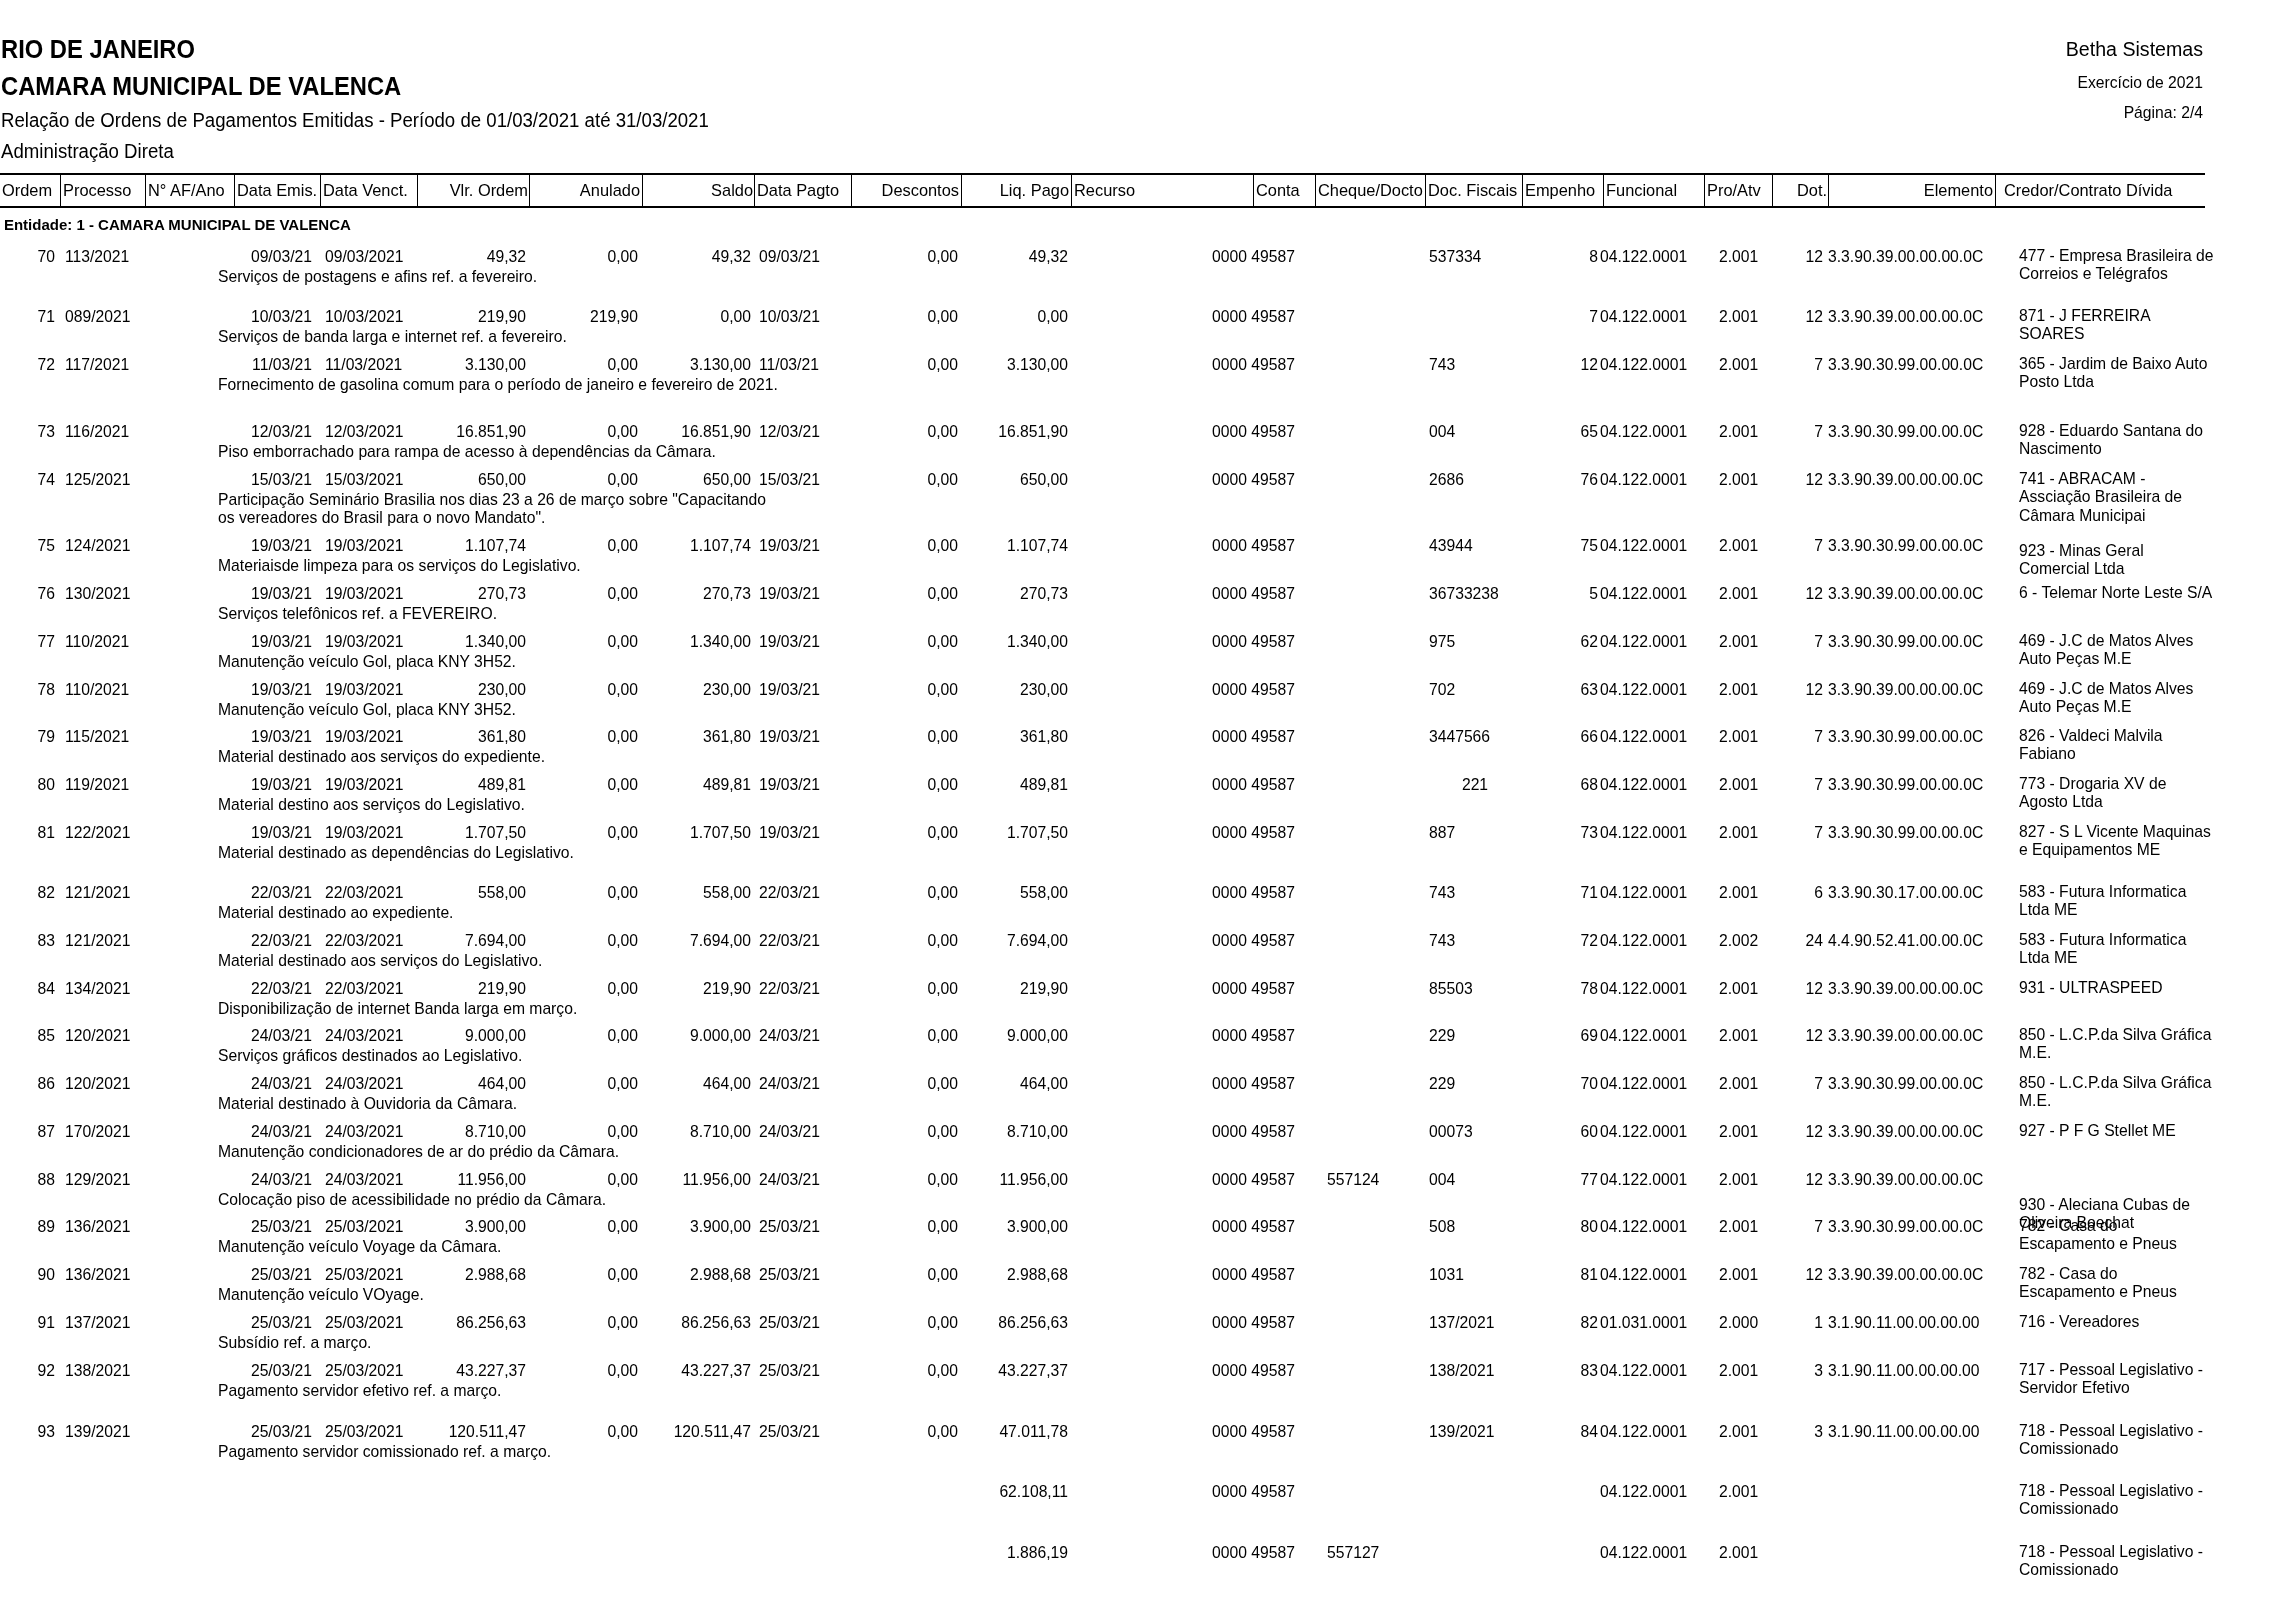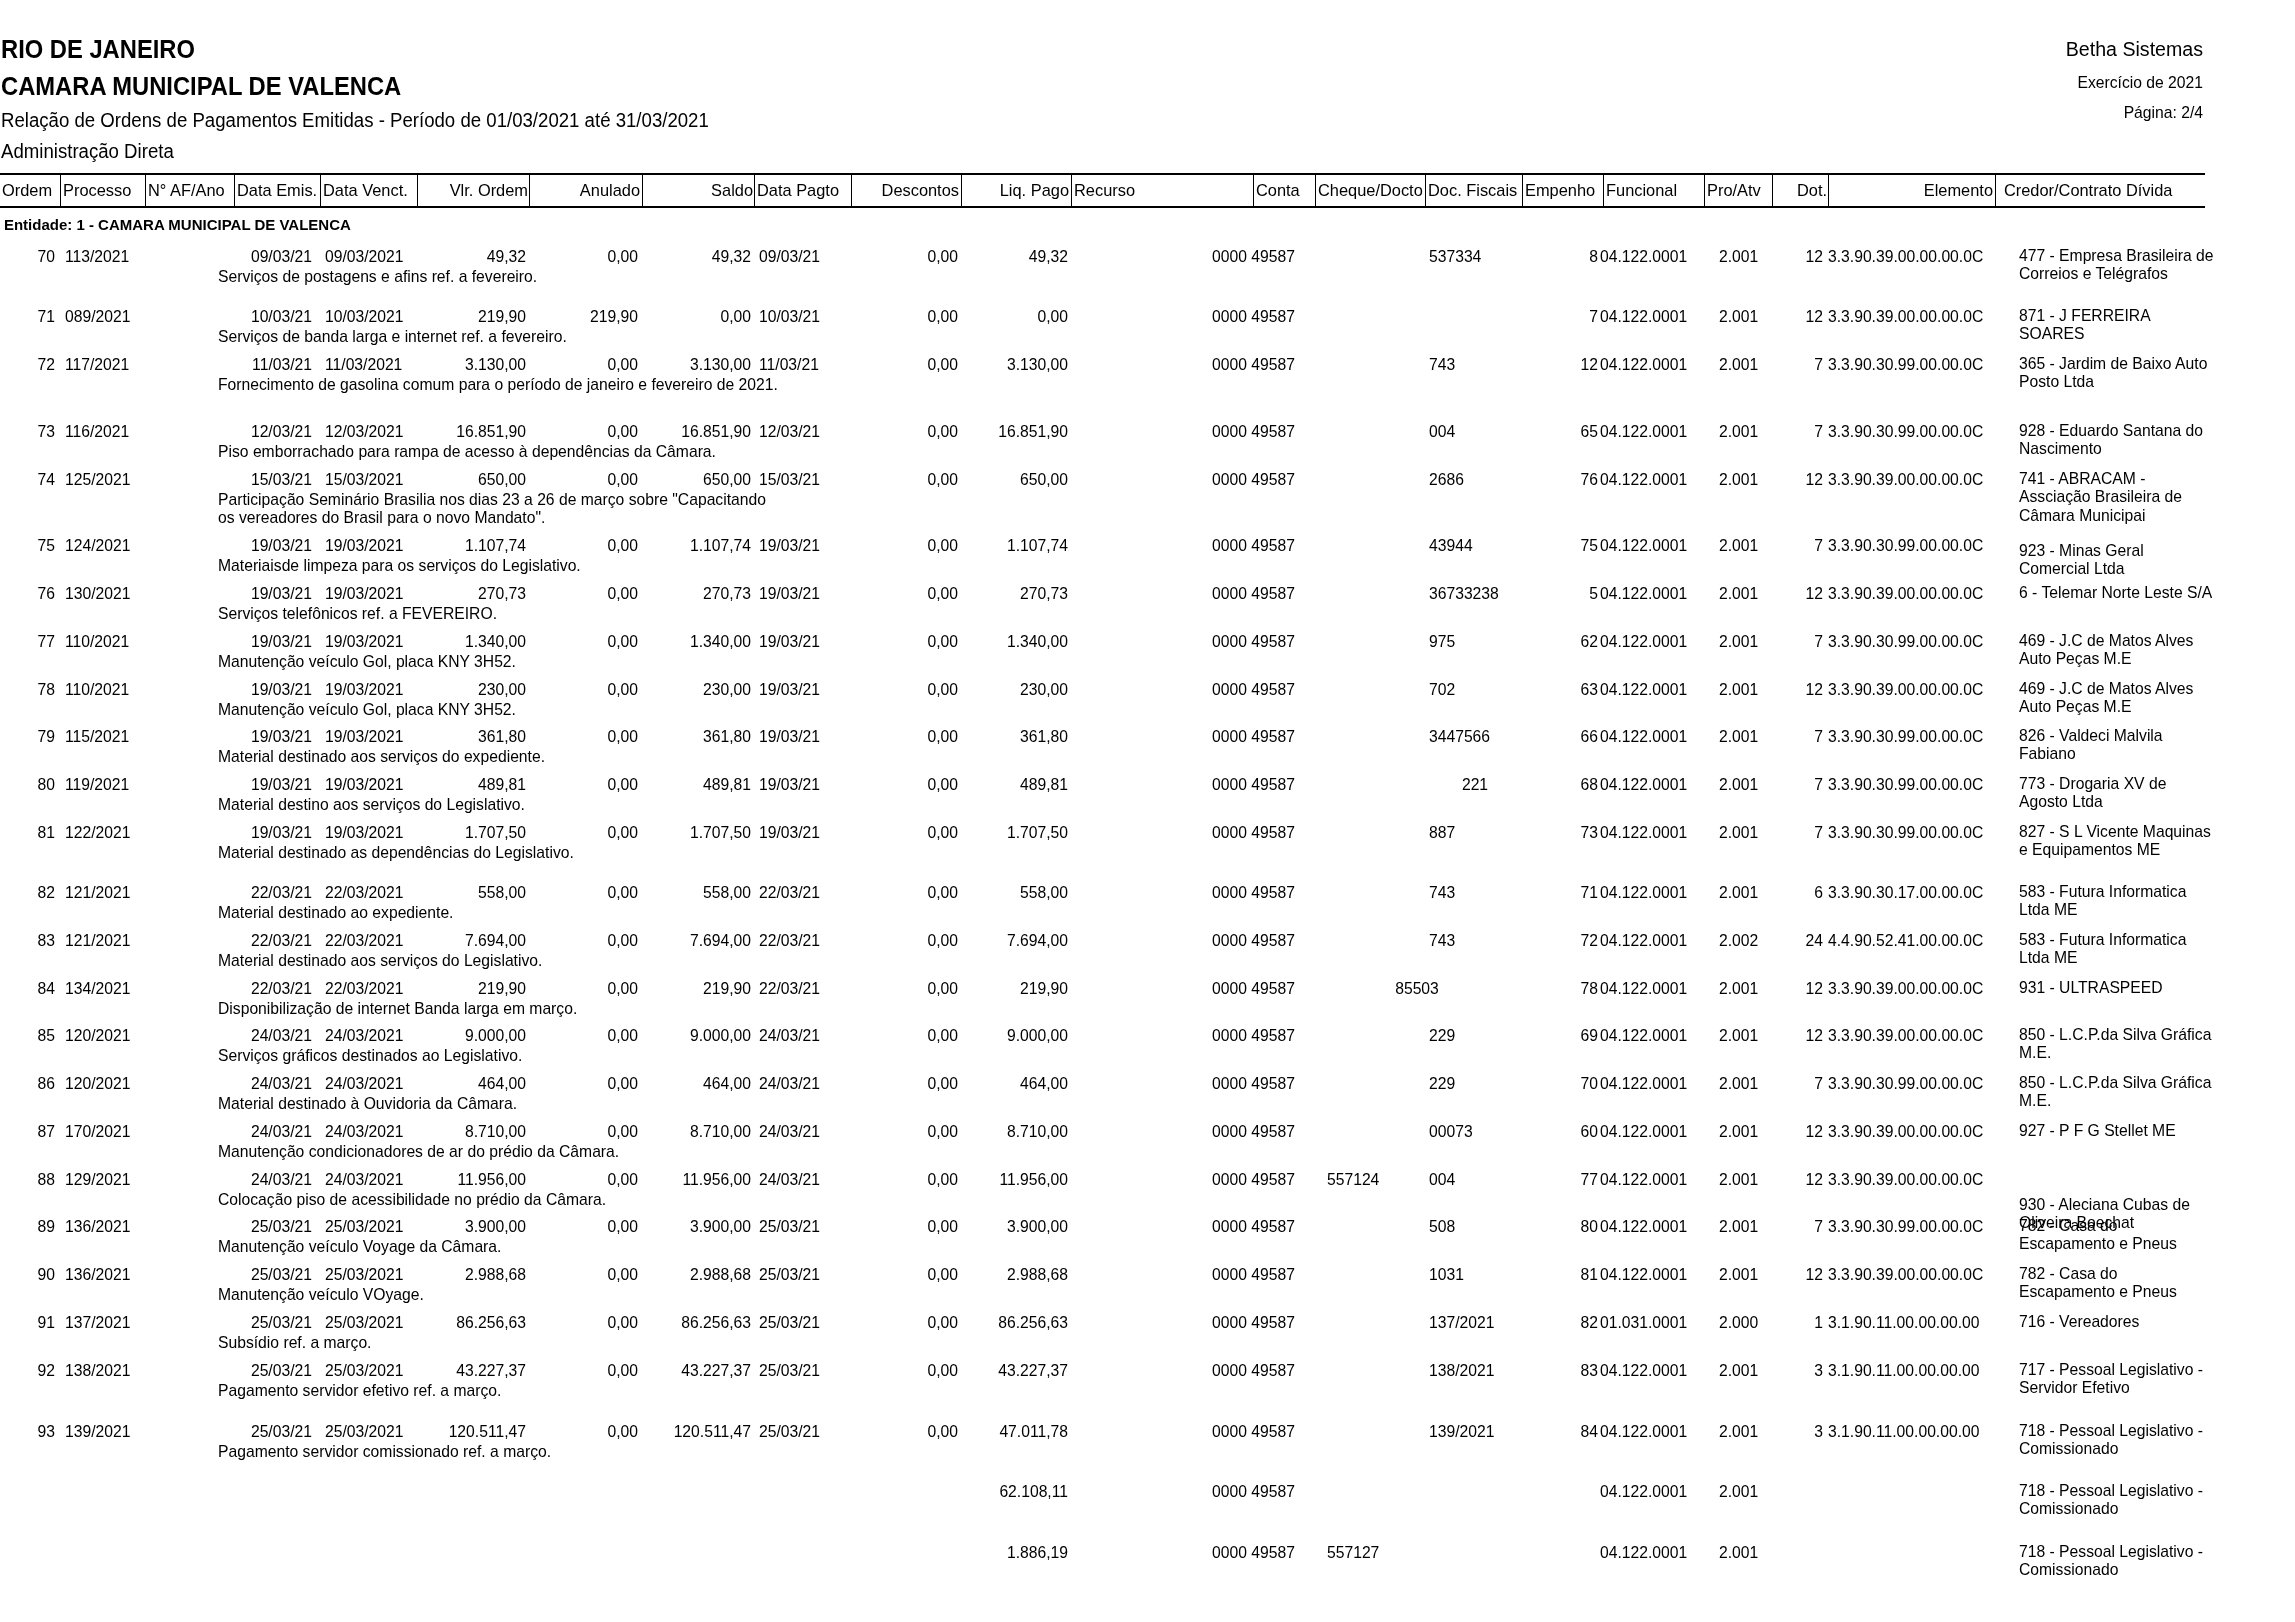--- a/index.html
+++ b/index.html
@@ -391,21 +391,21 @@
       <div class="cell r" style="left: 236px; width: 76px;">22/03/21</div>
       <div class="cell" style="left: 325px; width: 92px;">22/03/2021</div>
       <div class="cell r" style="left: 417px; width: 109px;">219,90</div>
       <div class="cell r" style="left: 529px; width: 109px;">0,00</div>
       <div class="cell r" style="left: 642px; width: 109px;">219,90</div>
       <div class="cell" style="left: 759px; width: 92px;">22/03/21</div>
       <div class="cell r" style="left: 851px; width: 107px;">0,00</div>
       <div class="cell r" style="left: 961px; width: 107px;">219,90</div>
       <div class="cell" style="left: 1212px; width: 105px;">0000 49587</div>
       <div class="cell" style="left: 1327px; width: 98px;"></div>
-      <div class="cell" style="left: 1371px; width: 92px; text-align: center;">85503</div>
+      <div class="cell" style="left: 1429px; width: 92px;">85503</div>
       <div class="cell r" style="left: 1522px; width: 76px;">78</div>
       <div class="cell" style="left: 1600px; width: 98px;">04.122.0001</div>
       <div class="cell" style="left: 1719px; width: 52px;">2.001</div>
       <div class="cell r" style="left: 1792px; width: 31px;">12</div>
       <div class="cell" style="left: 1828px; width: 187px; overflow: hidden;">3.3.90.39.00.00.00.0C</div>
       <div class="credor" style="top: 0px;">931 - ULTRASPEED</div>
       <div class="desc" style="top: 21px;">Disponibilização de internet Banda larga em março.</div>
     </div>
     <div class="row" style="top: 1026px;">
       <div class="cell r" style="left: 0px; width: 55px;">85</div>

